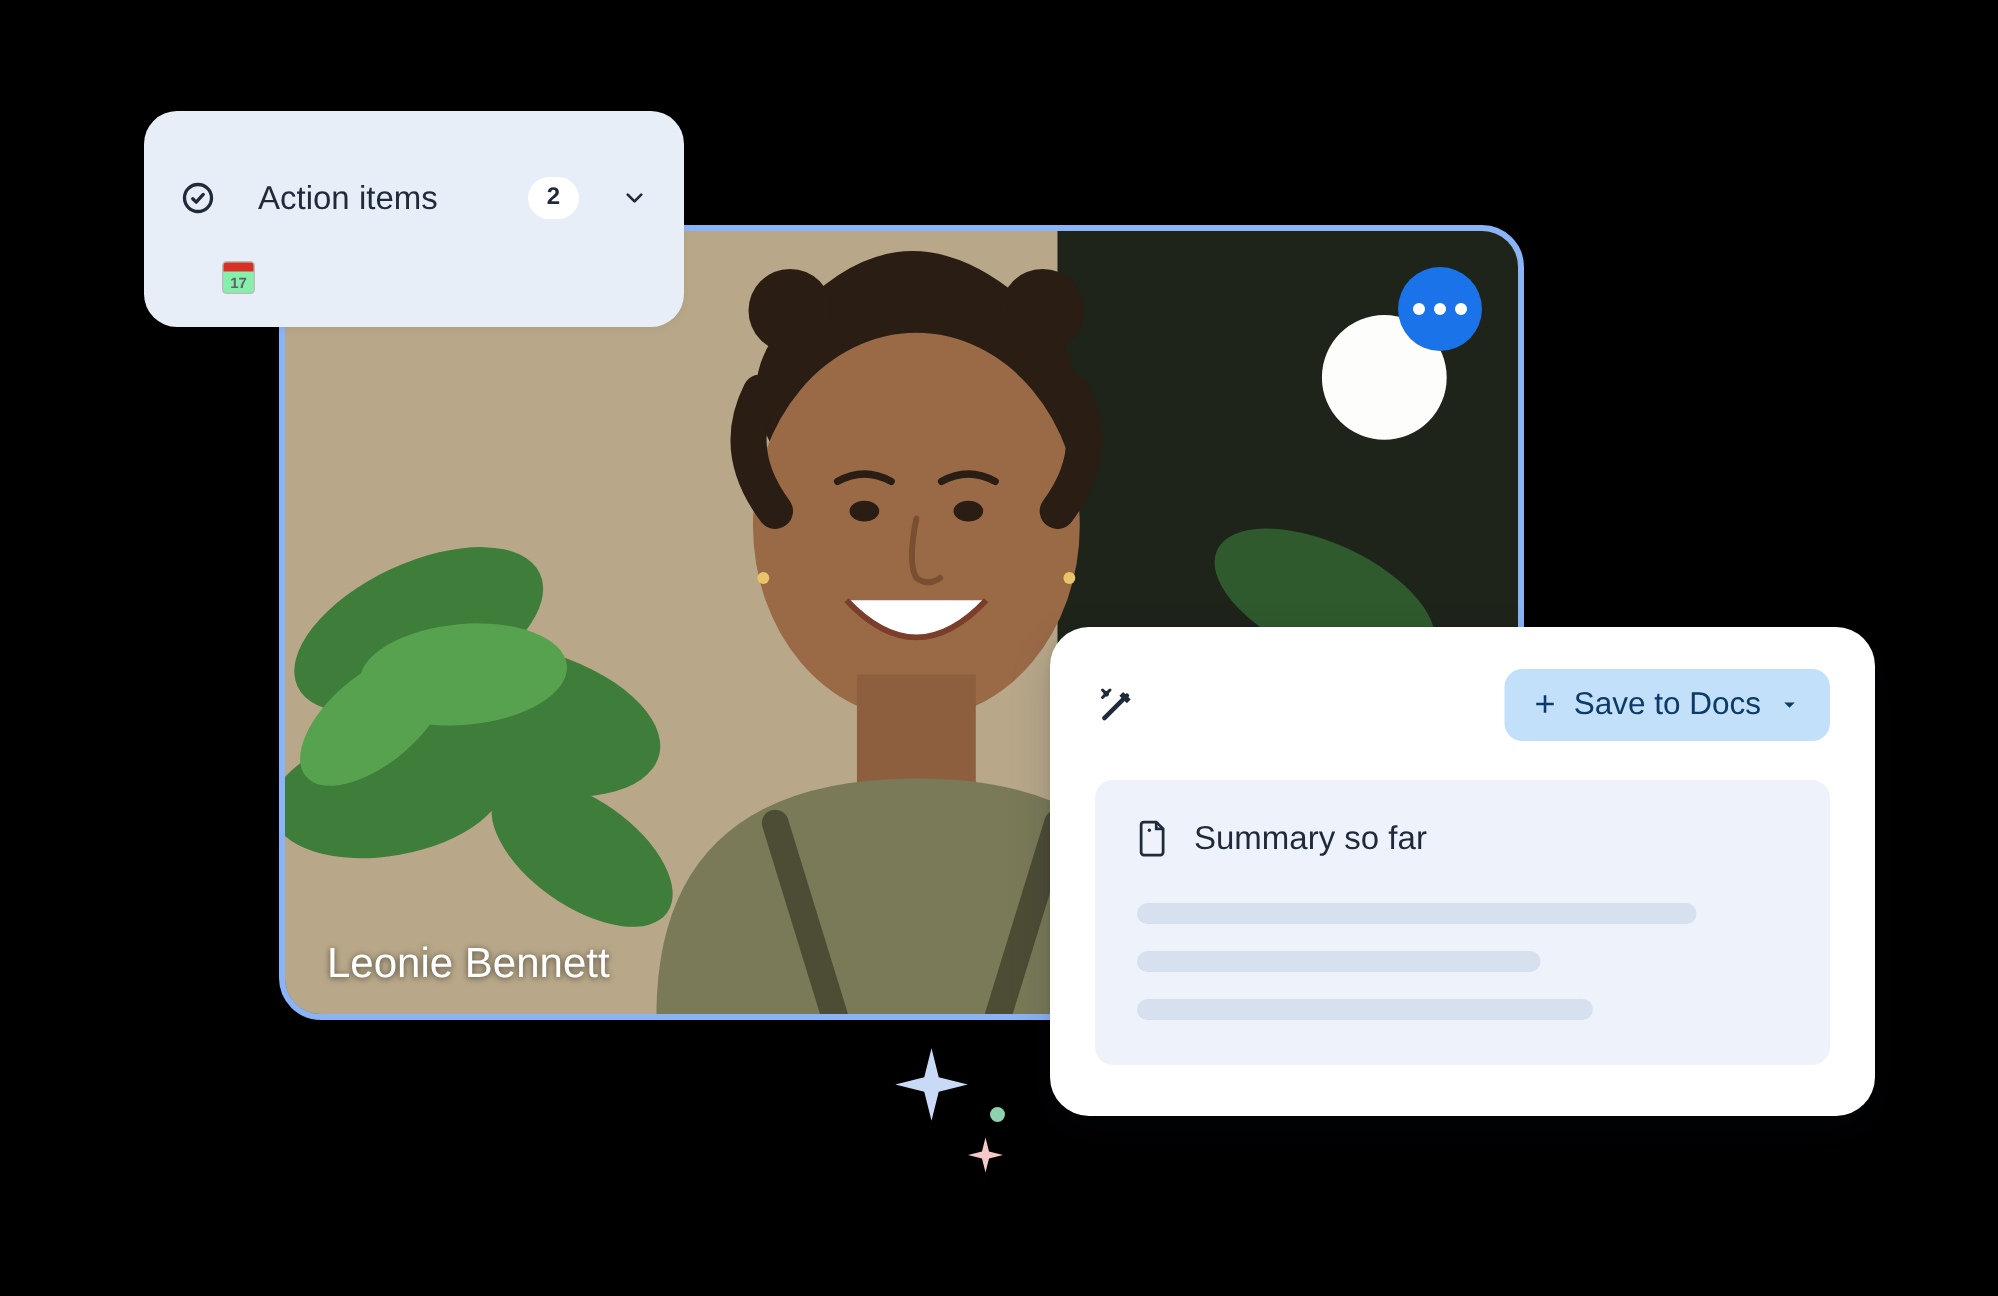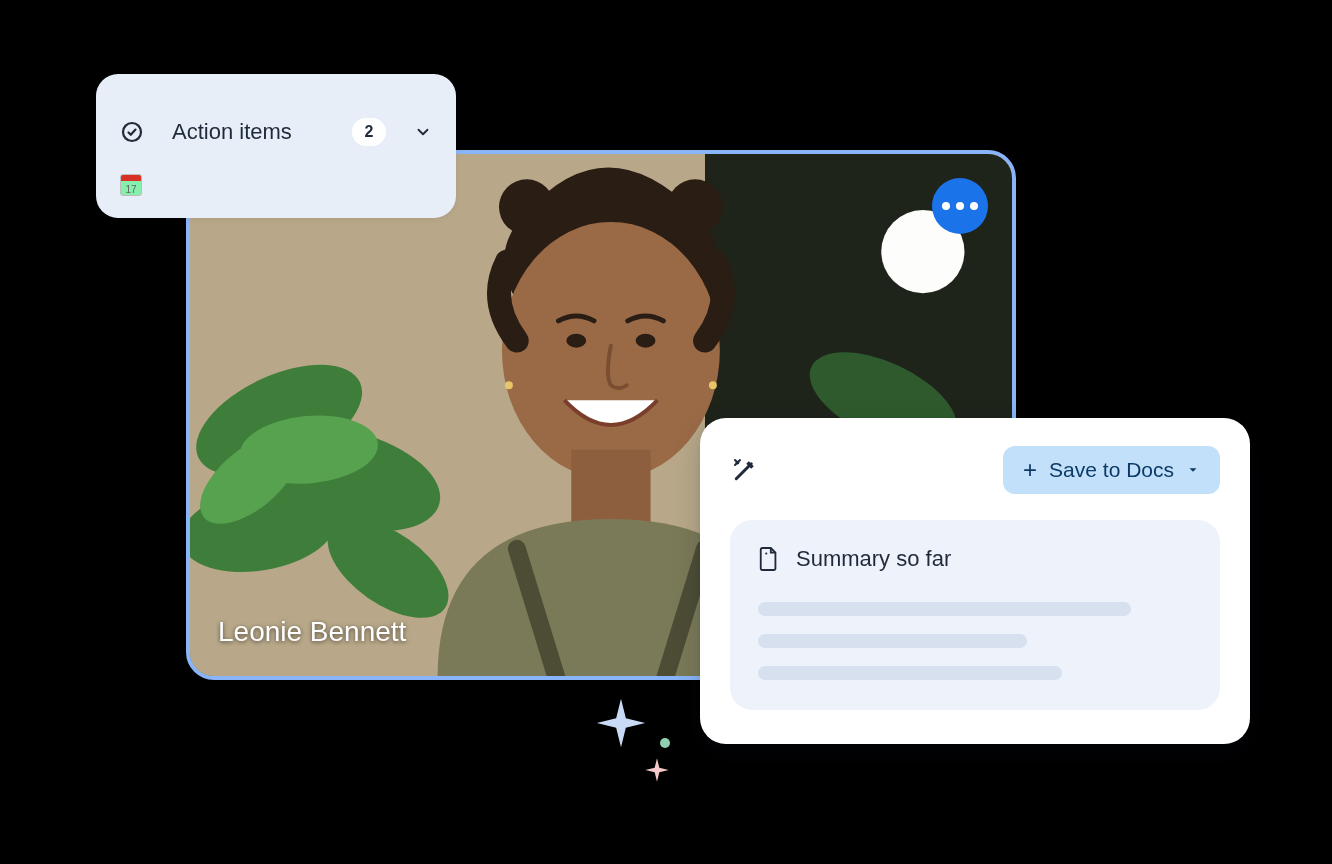--- a/index.html
+++ b/index.html
@@ -21,21 +21,21 @@
     height: 530px;
     border-radius: 28px;
     border: 4px solid #8ab4f8;
     overflow: hidden;
     background: linear-gradient(135deg, #cbb79a 0%, #8d7b62 40%, #3e4631 100%);
   }
   .video-tile svg.plants { position:absolute; inset:0; width:100%; height:100%; }
   .participant-name {
     position: absolute;
     left: 28px;
-    bottom: 28px;
+    bottom: 18px;
     color: #fff;
     font-size: 28px;
     font-weight: 500;
     text-shadow: 0 1px 4px rgba(0,0,0,.6);
   }
   .more-button {
     position: absolute;
     right: 24px;
     top: 24px;
     width: 56px;
@@ -99,21 +99,21 @@
     align-items: center;
     gap: 14px;
     margin-top: 28px;
     font-size: 20px;
     color: #1f2a3a;
   }
   .cal-icon {
     width: 22px; height: 22px; position: relative;
     background: #86efac; border: 1px solid #bdbdbd; border-radius: 3px;
     display:inline-flex; align-items:flex-end; justify-content:center;
-    font-size: 10px; color:#5f6368; font-weight:400;
+    font-size: 10px; color:#5f6368; font-weight:700;margin-left:28px;
   }
   .cal-icon::before {
     content:""; position:absolute; top:0; left:0; right:0; height:6px;
     background:#d93025; border-radius:2px 2px 0 0;
   }
   .check-circle {
     width: 24px; height: 24px; color:#1f2a3a;
   }
 
   
@@ -143,21 +143,21 @@
     font-weight: 500;
     padding: 12px 20px;
     border-radius: 12px;
     cursor: pointer;
   }
   .save-btn .plus { font-size: 24px; line-height: 1; font-weight: 400; }
   .save-btn .caret { width: 14px; height: 14px; }
   .summary-body {
     margin-top: 26px;
     background: #eef3fb;
-    border-radius: 22px;
+    border-radius: 12px;
     padding: 26px 28px 30px 28px;
   }
   .summary-title-row {
     display: flex; align-items: center; gap: 16px;
     color:#1f2a3a; font-size: 22px; font-weight: 400;
   }
   .doc-icon { width: 22px; height: 26px; color:#1f2a3a; }
   .skeleton {
     height: 14px; border-radius: 7px; background: #d6e0ee; margin-top: 18px;
   }

